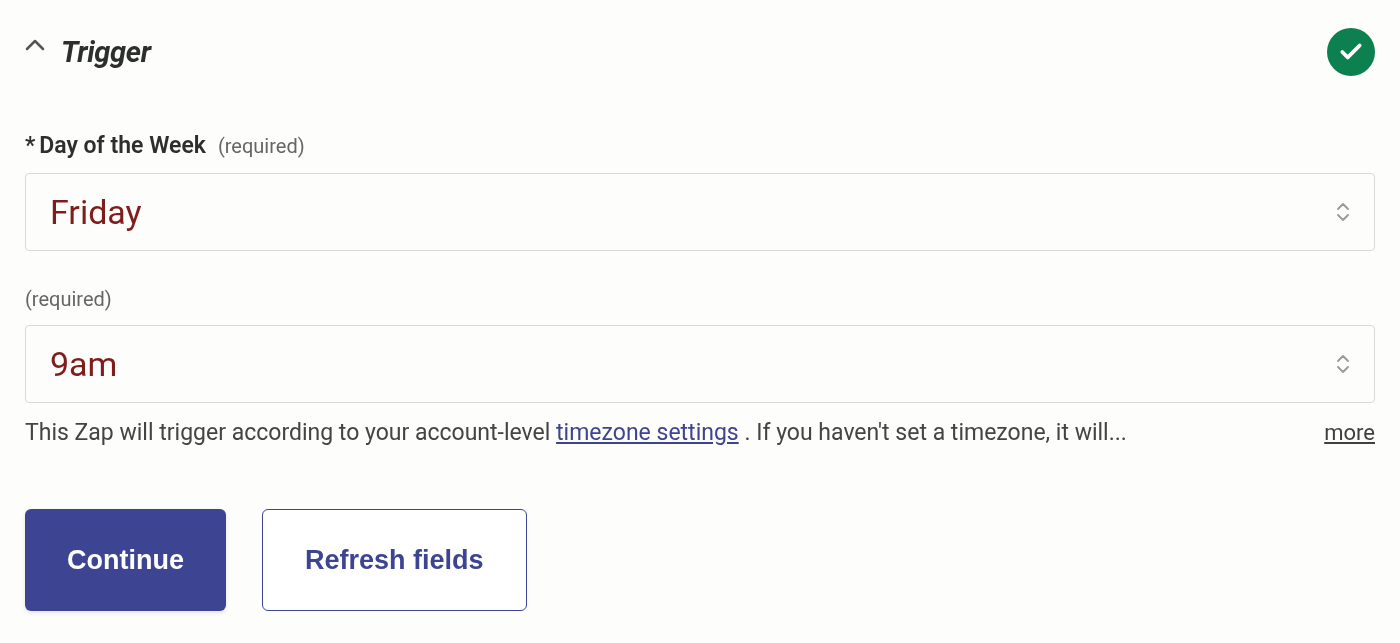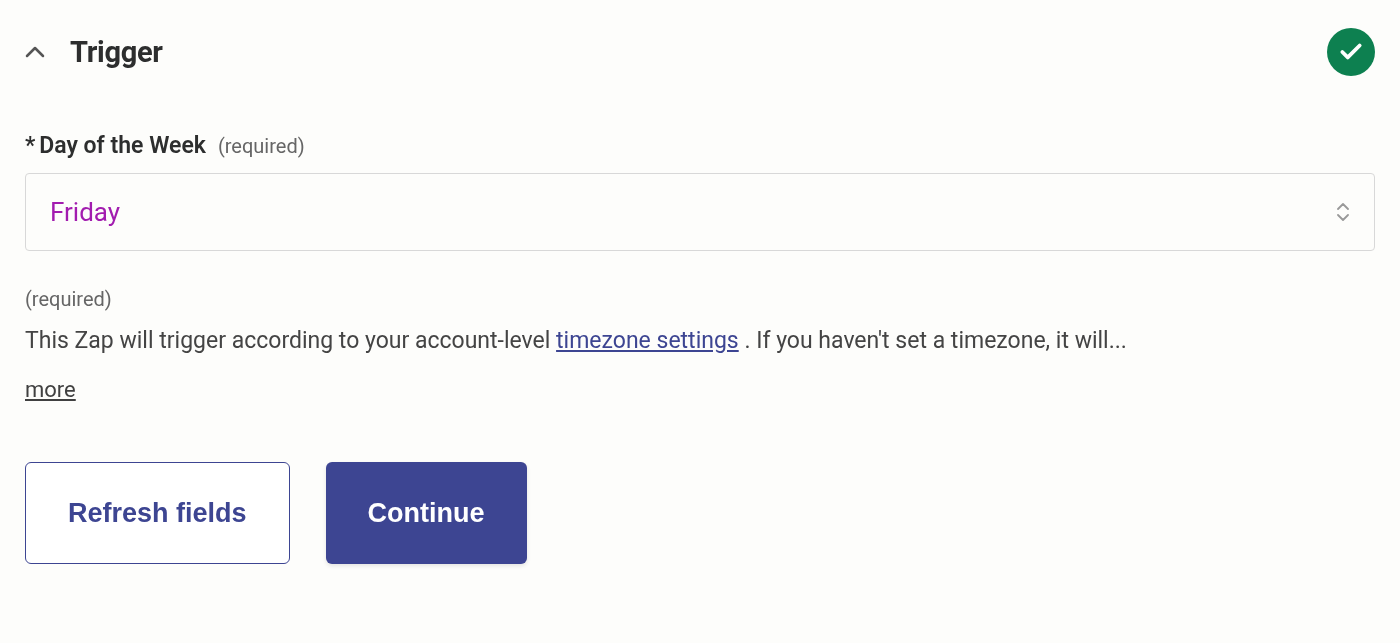--- a/index.html
+++ b/index.html
@@ -19,22 +19,23 @@
     
     .header-row {
       display: flex;
       align-items: center;
       justify-content: space-between;
       margin-bottom: 56px;
     }
     
     .header-left {
       display: flex;
-      align-items: center;
-      gap: 25px;
+      align-items: flex-start;
+      gap: 16px;
+      font-style: italic;
     }
     
     .collapse-icon {
       width: 20px;
       height: 20px;
       display: flex;
       align-items: center;
       justify-content: center;
       color: #555;
     }
@@ -93,38 +94,37 @@
       border-radius: 4px;
       background: #fdfdfb;
       padding: 0 24px;
       display: flex;
       align-items: center;
       justify-content: space-between;
       cursor: pointer;
     }
     
     .select-value {
-      font-size: 26px;
-      color: #a21caf;
+      font-size: 34px;
+      color: #7f1d1d;
     }
     
     .select-chevrons {
       display: flex;
       flex-direction: column;
       gap: 2px;
       color: #999;
     }
     
     .helper-row {
       display: flex;
       align-items: baseline;
       justify-content: space-between;
       margin-top: 14px;
       gap: 20px;
-      flex-direction: column;
     }
     
     .helper-text {
       font-size: 23px;
       color: #444;
       line-height: 1.4;
     }
     
     .helper-link {
       color: #3d4592;
@@ -207,24 +207,35 @@
           <path d="M2 2 L7 7 L12 2" stroke="#999" stroke-width="1.8" fill="none" stroke-linecap="round" stroke-linejoin="round"></path>
         </svg>
     </span>
   </div>
 </div>
 
 <div class="field-group">
   <div class="field-label-row">
     <span class="required-text">(required)</span>
   </div>
+  <div class="select-field">
+    <span class="select-value">9am</span>
+    <span class="select-chevrons">
+      <svg width="14" height="8" viewBox="0 0 14 8">
+          <path d="M2 6 L7 1 L12 6" stroke="#999" stroke-width="1.8" fill="none" stroke-linecap="round" stroke-linejoin="round"></path>
+        </svg>
+      <svg width="14" height="8" viewBox="0 0 14 8">
+          <path d="M2 2 L7 7 L12 2" stroke="#999" stroke-width="1.8" fill="none" stroke-linecap="round" stroke-linejoin="round"></path>
+        </svg>
+    </span>
+  </div>
   <div class="helper-row">
     <p class="helper-text">
       <span>This Zap will trigger according to your account-level </span><a href="#" class="helper-link">timezone settings</a><span> . If you haven't set a timezone, it will...</span>
     </p>
     <span class="more-link">more</span>
   </div>
 </div>
 
 <div class="button-row">
+  <button class="btn btn-primary">Continue</button>
   <button class="btn btn-secondary">Refresh fields</button>
-  <button class="btn btn-primary">Continue</button>
 </div>
 
 </body></html>

